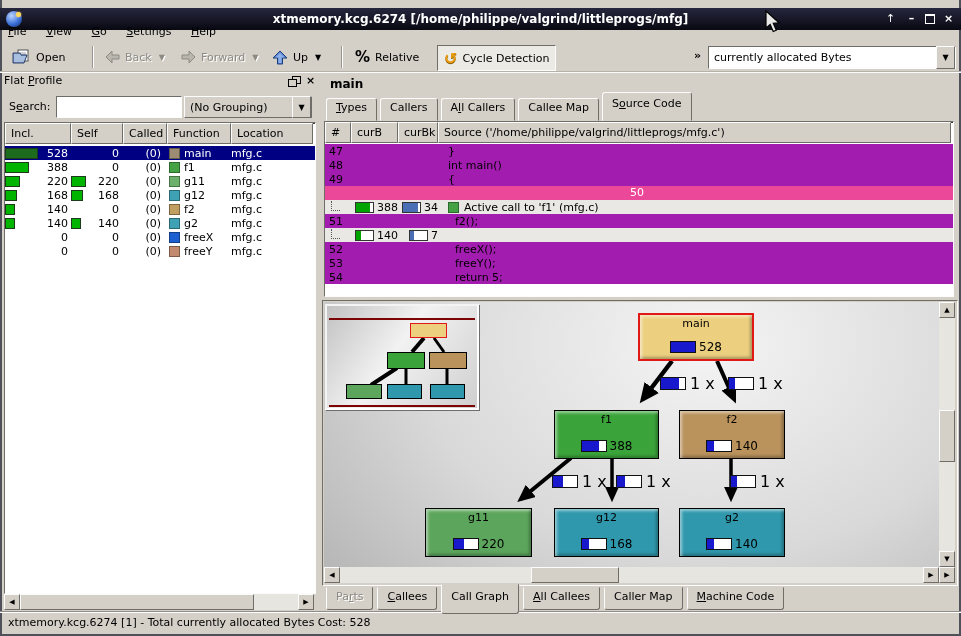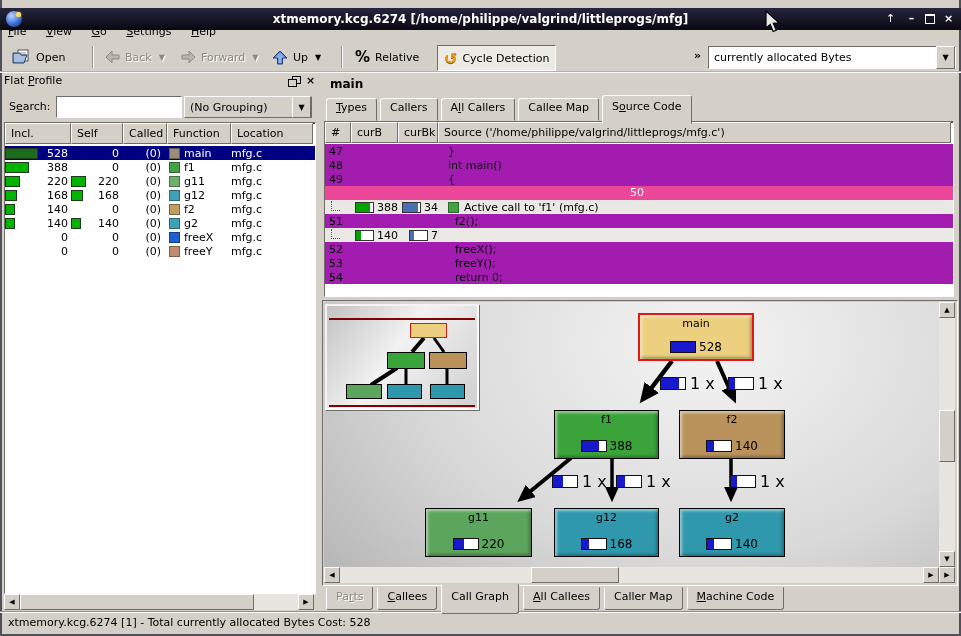--- a/index.html
+++ b/index.html
@@ -66,21 +66,21 @@
   .ibar{display:inline-block;height:9px;border:1px solid #1c3a1c;background:#00b400;margin-right:auto;}
   .c-incl .ibar{margin-right:auto;}
   .sq{display:inline-block;width:9px;height:9px;border:1px solid rgba(0,0,0,.35);}
   .hsb,.vsb{background:#e7e5e0;}
   .sb-btn{position:absolute;background:#d4d0c8;text-align:center;font-size:7px;line-height:14px;
           border:1px solid;border-color:#fcfcfc #6f6d68 #6f6d68 #fcfcfc;box-sizing:border-box;}
   .sb-thumb{position:absolute;background:#d4d0c8;border:1px solid;border-color:#fcfcfc #6f6d68 #6f6d68 #fcfcfc;box-sizing:border-box;}
 
   
   .ptitle{left:330px;top:77px;font-weight:bold;font-size:12px;}
-  .tabrow{left:326px;top:98px;height:23px;display:flex;align-items:center;gap:3px;}
+  .tabrow{left:326px;top:98px;height:23px;display:flex;align-items:flex-end;gap:3px;}
   .tab{height:19px;padding:2px 9px 0 9px;background:#d4d0c8;white-space:nowrap;
        border:1px solid;border-color:#fcfcfc #6f6d68 #d4d0c8 #fcfcfc;border-radius:3px 3px 0 0;}
   .tab.active{height:23px;padding-top:4px;z-index:3;border-bottom-color:#d4d0c8;}
   .tab.disabled{color:#8d8a84;text-shadow:1px 1px 0 #fff;}
   .stable{left:324px;top:121px;width:628px;height:174px;background:#fff;}
   .srow{position:absolute;left:0;width:100%;height:14px;display:flex;align-items:center;background:#a21caf;}
   .srow.call{background:#eae8e4;}
   .srow.sel{background:#ec4899;color:#fff;flex-direction:column;}
   .s-num{width:26px;padding-left:4px;box-sizing:border-box;}
   .s-curb{width:47px;display:flex;align-items:center;justify-content:flex-end;gap:3px;box-sizing:border-box;}
@@ -428,21 +428,21 @@
       <div class="srow" style="top:113px">
         <span class="s-num">53</span>
           <span class="s-curb"></span>
           <span class="s-curbk"></span>
         <span class="s-code">  freeY();</span>
       </div>
       <div class="srow" style="top:127px">
         <span class="s-num">54</span>
           <span class="s-curb"></span>
           <span class="s-curbk"></span>
-        <span class="s-code">  return 0;</span>
+        <span class="s-code">  return 5;</span>
       </div>
     </div>
   </div>
 
   <div class="abs gframe sunken">
     <div class="gcanvas">
 
       <svg class="abs" style="left:0;top:0" width="615" height="265">
         <defs>
           <marker id="ah" orient="auto" markerWidth="4.6" markerHeight="4" refX="3.2" refY="2" markerUnits="strokeWidth">

